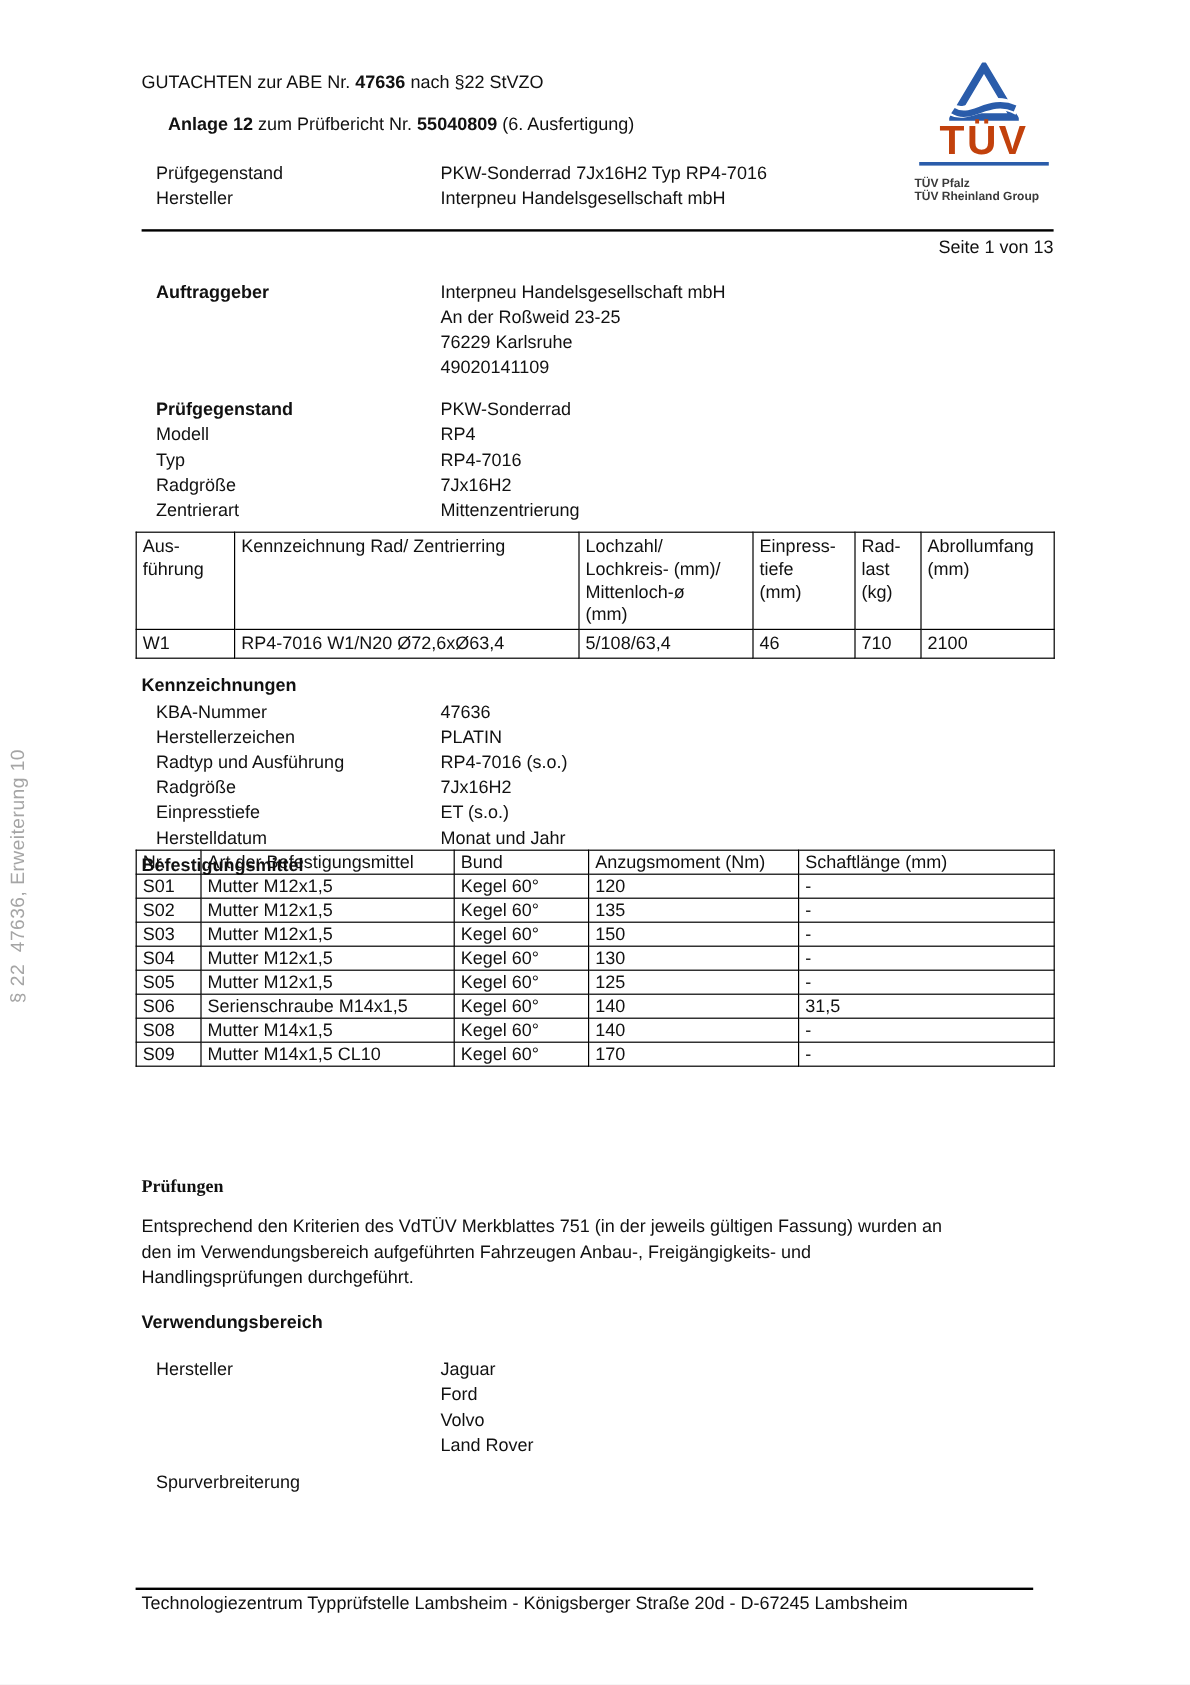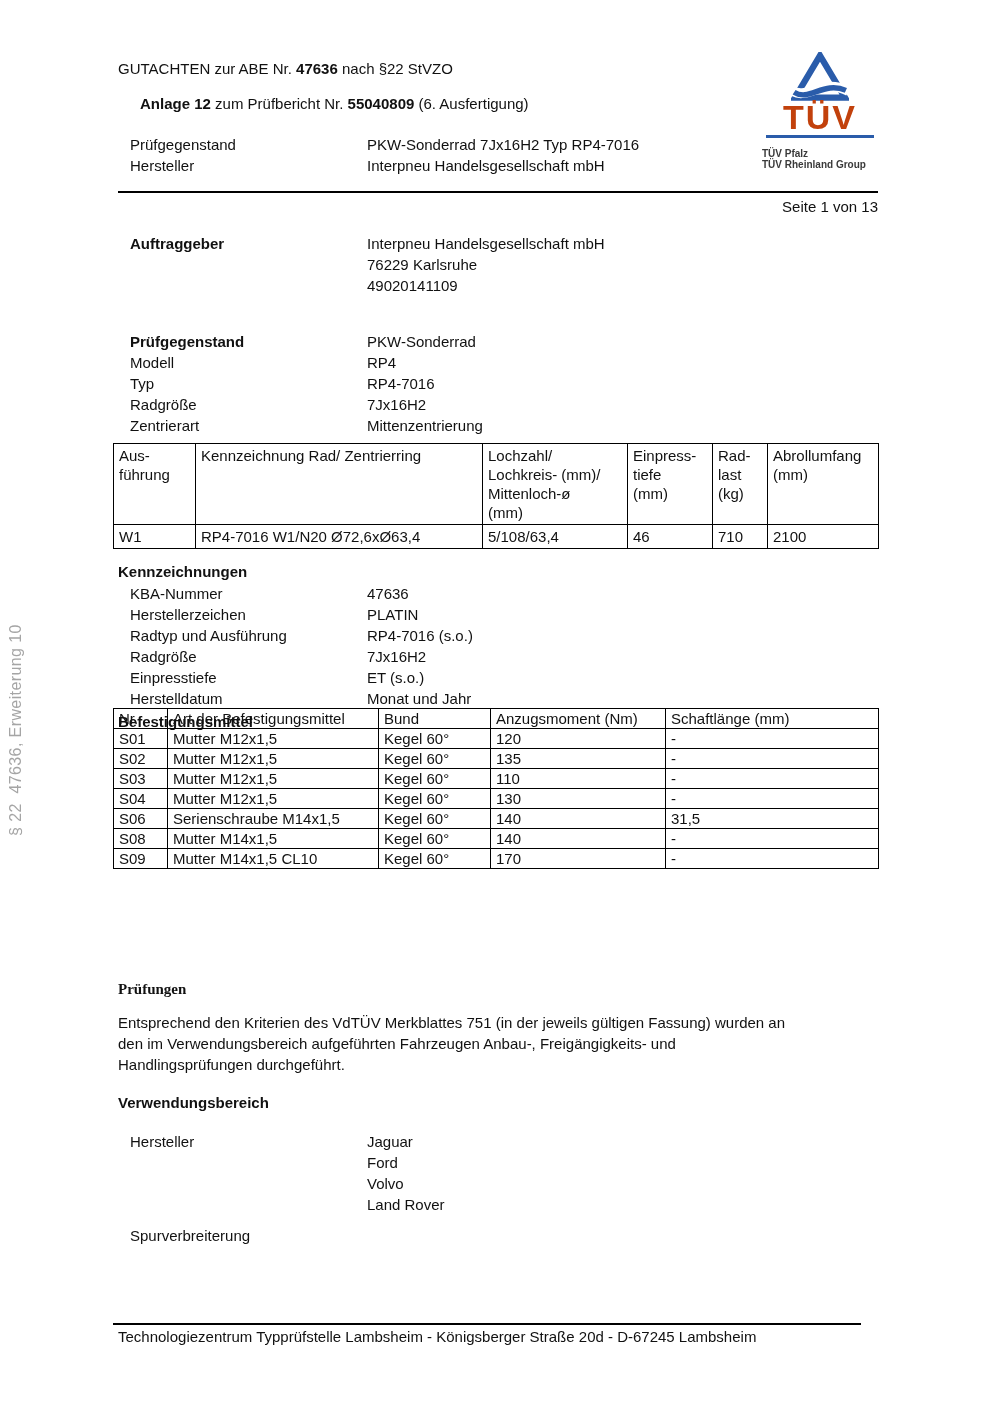--- a/index.html
+++ b/index.html
@@ -98,20 +98,21 @@
     <div class="logo-sub">TÜV Rheinland Group</div>
   </div>
 
   <div class="abs head-rule"></div>
   <div class="abs seite">Seite 1 von 13</div>
 
   <div class="abs auftraggeber kv">
     <div class="col b">Auftraggeber</div>
     <div class="col">
       <div>Interpneu Handelsgesellschaft mbH</div>
+      <div>An der Roßweid 23-25</div>
       <div>76229 Karlsruhe</div>
       <div>49020141109</div>
     </div>
   </div>
 
   <div class="abs pruefgegenstand kv">
     <div class="col b">Prüfgegenstand</div>
     <div class="col">PKW-Sonderrad</div>
     <div class="col">Modell</div>
     <div class="col">RP4</div>
@@ -208,28 +209,35 @@
         <td>S02</td>
         <td>Mutter M12x1,5</td>
         <td>Kegel 60°</td>
         <td>135</td>
         <td>-</td>
       </tr>
       <tr>
         <td>S03</td>
         <td>Mutter M12x1,5</td>
         <td>Kegel 60°</td>
-        <td>110</td>
+        <td>150</td>
         <td>-</td>
       </tr>
       <tr>
         <td>S04</td>
         <td>Mutter M12x1,5</td>
         <td>Kegel 60°</td>
         <td>130</td>
+        <td>-</td>
+      </tr>
+      <tr>
+        <td>S05</td>
+        <td>Mutter M12x1,5</td>
+        <td>Kegel 60°</td>
+        <td>125</td>
         <td>-</td>
       </tr>
       <tr>
         <td>S06</td>
         <td>Serienschraube M14x1,5</td>
         <td>Kegel 60°</td>
         <td>140</td>
         <td>31,5</td>
       </tr>
       <tr>

